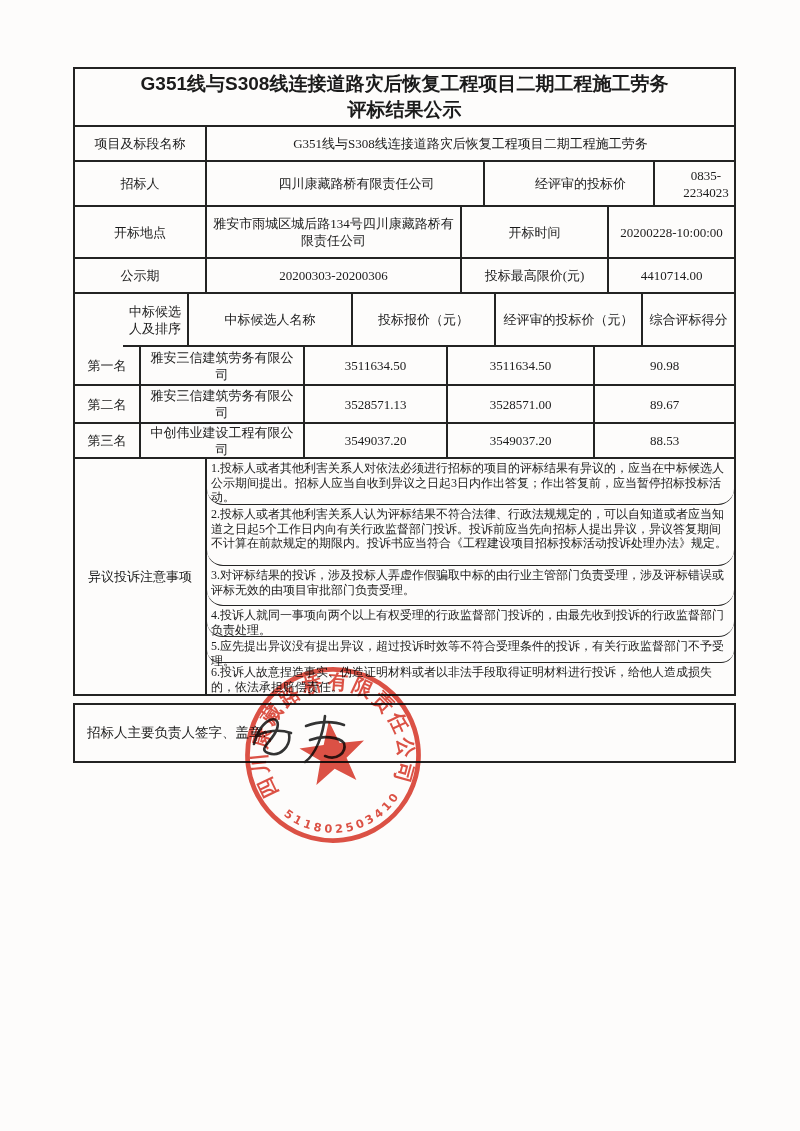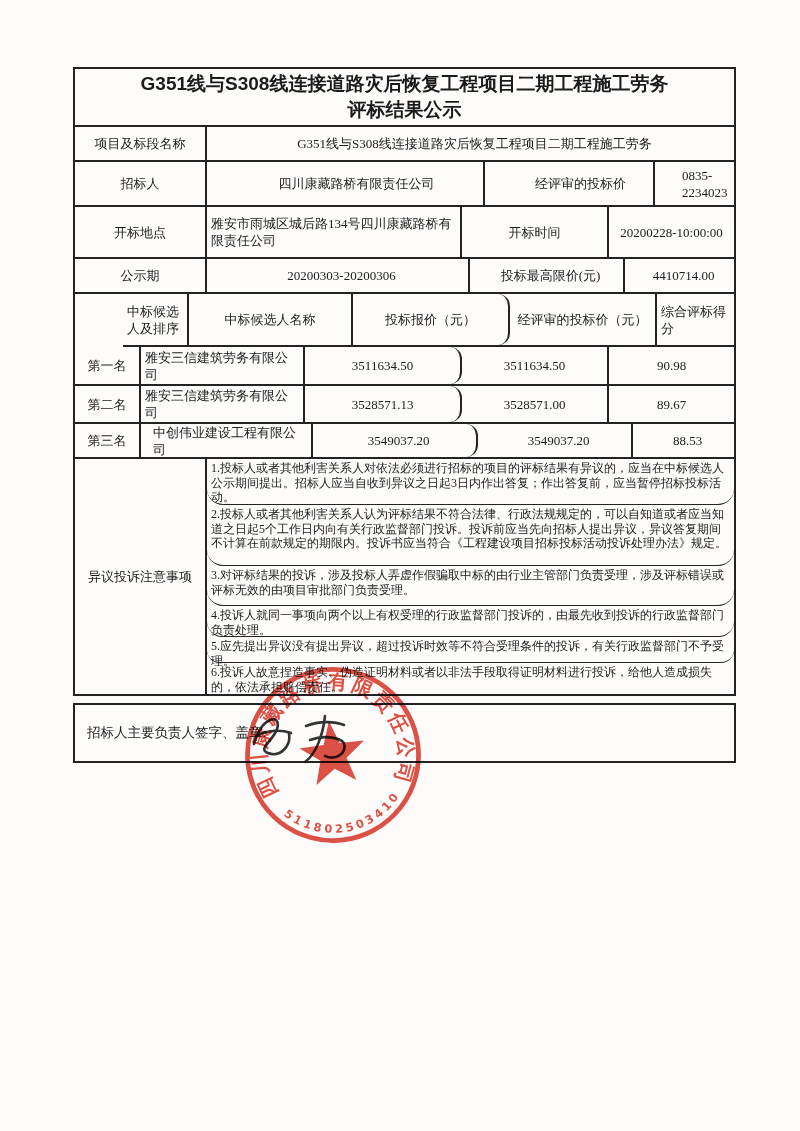--- a/index.html
+++ b/index.html
@@ -17,40 +17,40 @@
   .doc-table {
     position:absolute; left:73px; top:67px; width:663px;
     border:2px solid #232323;
     background:#fdfcfb;
   }
   .row { display:flex; border-bottom:2px solid #232323; }
   .row:last-child { border-bottom:none; }
   .cell {
     border-right:2px solid #232323;
     display:flex; align-items:center; justify-content:center;
-    text-align:left; font-size:13px; line-height:17px;
+    text-align:center; font-size:13px; line-height:17px;
     padding:2px 4px; overflow:hidden;
   }
   .cell:last-child { border-right:none; }
   .title-row { height:58px; }
   .title-cell {
     flex:1; flex-direction:column; justify-content:center;
     font-family:"Liberation Sans","DejaVu Sans",sans-serif;
     font-weight:bold; font-size:19px; line-height:26px;
     border-right:none;
   }
-  .h35 { height:35px;gap:8px; } .h45 { height:45px;gap:23px; } .h52 { height:52px; }
+  .h35 { height:35px; } .h45 { height:45px;gap:23px; } .h52 { height:52px; }
   .h53 { height:53px;margin-left:48px; } .h39 { height:39px; } .h38 { height:38px; }
   .w-label  { width:132px; }
   .w-value  { width:255px; }
   .w-col3   { width:147px; }
   .w-last   { flex:1; }
   .w-rank   { width:66px; }
   .w-name   { width:164px; }
-  .w-bid    { width:157px;border-radius:12px; }
+  .w-bid    { width:143px; }
   .cand-header .cell { font-size:13px; }
   
   .obj-row { display:flex; }
   .obj-label {
     width:132px; border-right:2px solid #232323;
     display:flex; align-items:center; justify-content:center;
     font-size:13px;
   }
   .obj-items { flex:1; display:flex; flex-direction:column; }
   .obj-item {

